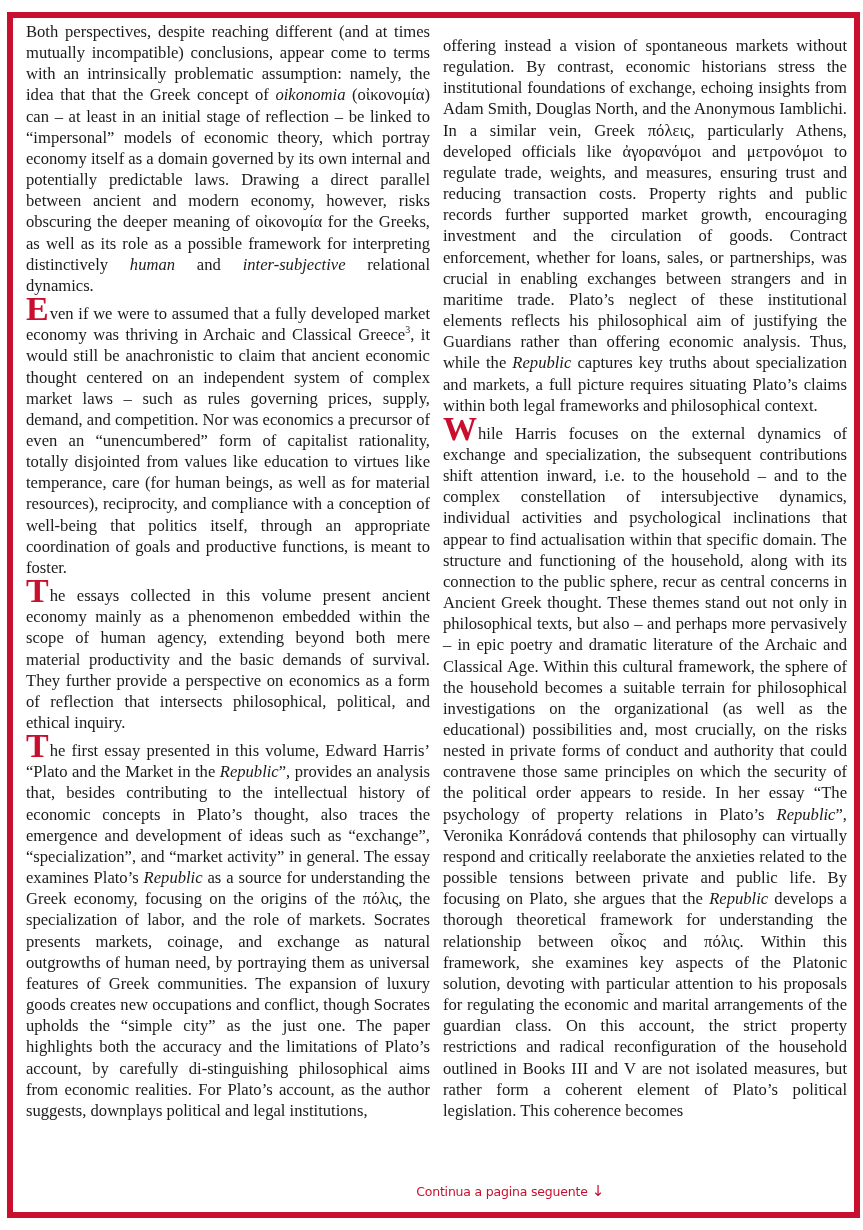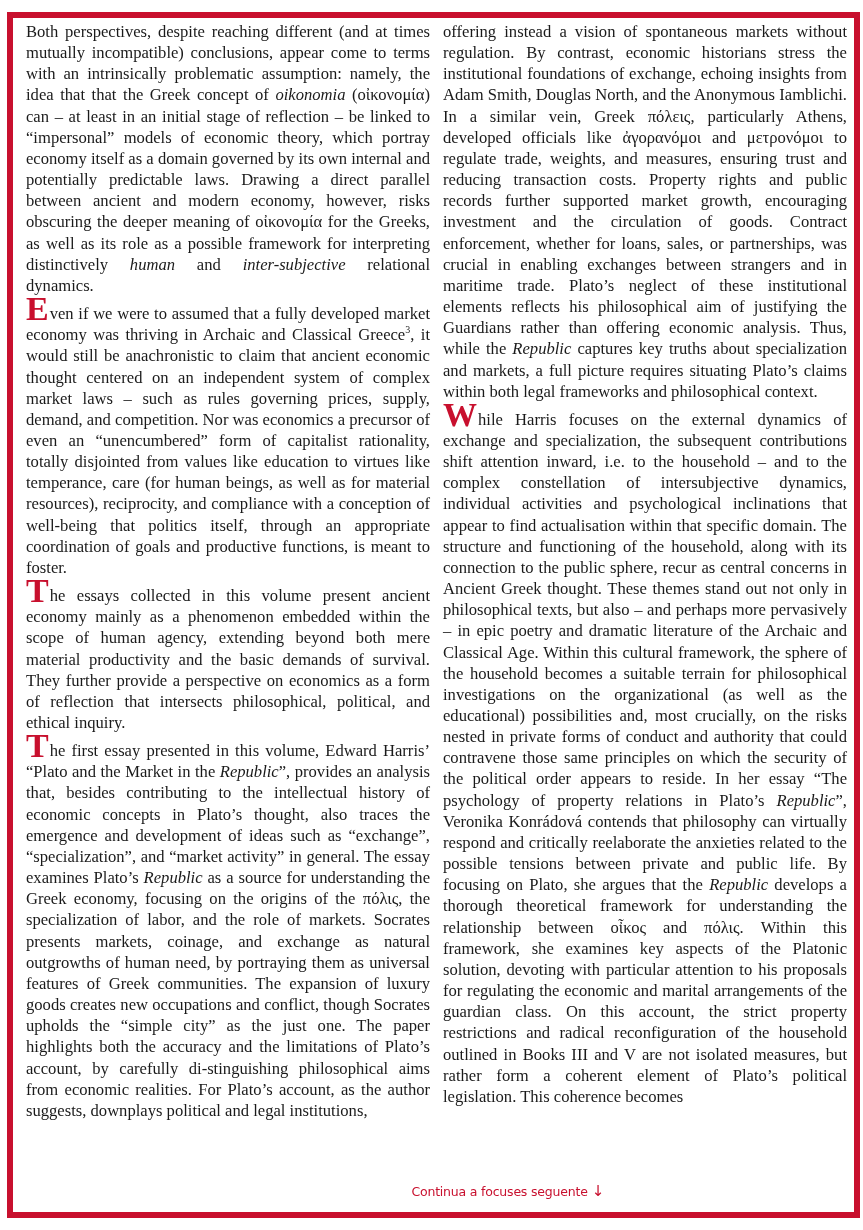--- a/index.html
+++ b/index.html
@@ -10,20 +10,21 @@
     width: 841px; height: 1194px;
     border: 6px solid #c8102e;
     background: #ffffff;
   }
   .columns {
     position: absolute;
     left: 13px; top: 3px;
     width: 821px;
     display: flex;
     justify-content: space-between;
+    align-items: flex-end;
   }
   .col {
     width: 404px;
     font-family: "Liberation Serif", "DejaVu Serif", serif;
     font-size: 16.6px;
     line-height: 21.15px;
     color: #1a1a1a;
     text-align: justify;
     hyphens: none;
   }
@@ -68,15 +69,15 @@
 
     <div class="col">
       <p class="first"><span>offering instead a vision of spontaneous markets without regulation. By contrast, economic historians stress the institutional foundations of exchange, echoing insights from Adam Smith, Douglas North, and the Anonymous Iamblichi. In a similar vein, Greek πόλεις, particularly Athens, developed officials like ἀγορανόμοι and μετρονόμοι to regulate trade, weights, and measures, ensuring trust and reducing transaction costs. Property rights and public records further supported market growth, encouraging investment and the circulation of goods. Contract enforcement, whether for loans, sales, or partnerships, was crucial in enabling exchanges between strangers and in maritime trade. Plato’s neglect of these institutional elements reflects his philosophical aim of justifying the Guardians rather than offering economic analysis. Thus, while the </span><i>Republic</i><span> captures key truths about specialization and markets, a full picture requires situating Plato’s claims within both legal frameworks and philosophical context.</span></p>
 
       <p><span class="dropcap">W</span><span>hile Harris focuses on the external dynamics of exchange and specialization, the subsequent contributions shift attention inward, i.e. to the household – and to the complex constellation of intersubjective dynamics, individual activities and psychological inclinations that appear to find actualisation within that specific domain. The structure and functioning of the household, along with its connection to the public sphere, recur as central concerns in Ancient Greek thought. These themes stand out not only in philosophical texts, but also – and perhaps more pervasively – in epic poetry and dramatic literature of the Archaic and Classical Age. Within this cultural framework, the sphere of the household becomes a suitable terrain for philosophical investigations on the organizational (as well as the educational) possibilities and, most crucially, on the risks nested in private forms of conduct and authority that could contravene those same principles on which the security of the political order appears to reside. In her essay “The psychology of property relations in Plato’s </span><i>Republic</i><span>”, Veronika Konrádová contends that philosophy can virtually respond and critically reelaborate the anxieties related to the possible tensions between private and public life. By focusing on Plato, she argues that the </span><i>Republic</i><span> develops a thorough theoretical framework for understanding the relationship between οἶκος and πόλις. Within this framework, she examines key aspects of the Platonic solution, devoting with particular attention to his proposals for regulating the economic and marital arrangements of the guardian class. On this account, the strict property restrictions and radical reconfiguration of the household outlined in Books III and V are not isolated measures, but rather form a coherent element of Plato’s political legislation. This coherence becomes</span></p>
     </div>
 
   </div>
 
   <div class="footer">
-    <span>Continua a focuses seguente</span><span class="arrow">↓</span>
+    <span>Continua a pagina seguente</span><span class="arrow">↓</span>
   </div>
 </div>
 
 </body></html>

